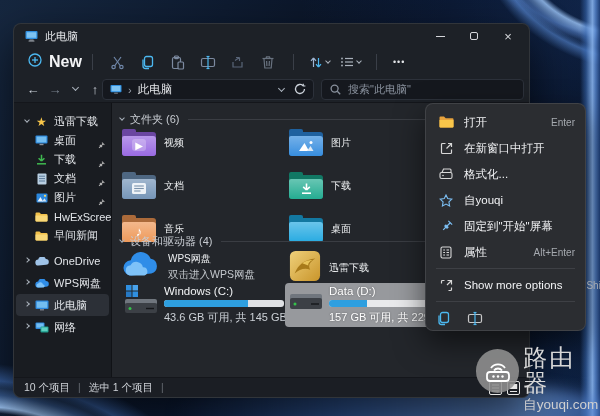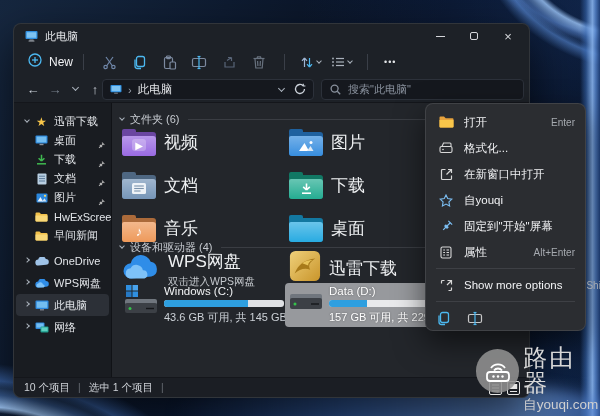--- a/index.html
+++ b/index.html
@@ -45,21 +45,21 @@
   .titlebar .t-icon { margin-right:7px; display:flex; }
   .titlebar .t-text { font-size:11px; color:#e8eaed; }
   .win-controls { position:absolute; right:4px; top:0; height:24px; display:flex; }
   .win-btn { width:34px; height:24px; display:flex; align-items:center; justify-content:center; }
   .glyph-min { width:9px; height:1px; background:#d4d6da; }
   .glyph-max { width:8px; height:8px; border:1px solid #d4d6da; border-radius:2px; }
   .glyph-close { color:#d4d6da; font-size:13px; line-height:1; }
 
   .toolbar { position:absolute; left:0; top:24px; right:0; height:28px; display:flex; align-items:center; padding-left:14px; }
   .tb-new { display:flex; align-items:center; gap:7px; }
-  .tb-new-label { color:#f2f3f5; font-size:12px; font-weight:normal; }
+  .tb-new-label { color:#f2f3f5; font-size:16px; font-weight:bold; }
   .tb-sep { width:1px; height:16px; background:#3a3f48; margin:0 10px; }
   .tb-ico { width:30px; display:flex; justify-content:center; align-items:center; }
   .tb-group { display:flex; align-items:center; gap:3px; margin:0 5px; }
   .chev { display:inline-block; width:5px; height:5px; border-right:1.4px solid #aab2bc; border-bottom:1.4px solid #aab2bc; transform:rotate(45deg); margin-top:-3px; }
   .chev.sm { width:4px; height:4px; }
   .tb-more { color:#e3e5e8; font-size:9px; letter-spacing:1px; margin-left:6px; }
 
   .addrbar { position:absolute; left:0; top:52px; right:0; height:26px; display:flex; align-items:center; }
   .nav-ico { width:22px; text-align:center; font-size:13px; color:#ccd2da; }
   .nav-ico.dim { color:#77808c; }
@@ -81,21 +81,21 @@
   .side-row.child { padding-left:20px; }
   .side-row .s-pin { position:absolute; right:6px; top:5px; }
   .side-row.selected { background:#2c3037; border-radius:4px; margin:0 2px; padding-left:6px; }
   .side-gap { height:5px; }
 
   .mainpane { position:absolute; left:97px; top:79px; right:0; bottom:20px; background:#23262b; border-left:1px solid #101216; overflow:hidden; }
   .sec-header { position:absolute; left:0; right:10px; height:16px; display:flex; align-items:center; }
   .sec-title { color:#c7cbd1; font-size:11px; margin-left:6px; white-space:nowrap; }
   .sec-line { flex:1; height:1px; background:#3a3d43; margin-left:8px; }
   .tile { position:absolute; display:flex; align-items:center; gap:8px; }
-  .tile .t-label { color:#eef0f2; font-size:17px; }
+  .tile .t-label { color:#eef0f2; font-size:10px; }
   .tile .t-sub { color:#c3c7cc; font-size:10.5px; margin-top:2px; }
 
   .ffolder { width:34px; height:27px; position:relative; flex:none; }
   .ffolder .back { position:absolute; left:0; right:0; top:3px; bottom:0; border-radius:3px; background:var(--c); filter:brightness(.72); }
   .ffolder .back::before { content:""; position:absolute; top:-3px; left:0; width:14px; height:5px; border-radius:2px 2px 0 0; background:inherit; }
   .ffolder .front { position:absolute; left:0; right:0; bottom:0; height:20px; border-radius:2px 3px 3px 3px; background:linear-gradient(180deg,rgba(255,255,255,.35),rgba(255,255,255,.06)),var(--c); }
   .ffolder .ovl { position:absolute; left:0; right:0; bottom:1px; height:20px; display:flex; align-items:center; justify-content:center; color:#fff; }
   .ovl-play { font-size:10px; background:rgba(255,255,255,.25); border-radius:3px; width:14px; height:12px; display:flex; align-items:center; justify-content:center; }
   .ovl-music { font-size:13px; color:#fff; }
 
@@ -495,21 +495,21 @@
         <span class="t-label">音乐</span>
       </div>
       <div class="tile" style="left:177px; top:112px">
         <span class="ffolder" style="--c: #1ba6e0;">
             <span class="back"></span>
             <span class="front"></span>
           </span>
         <span class="t-label">桌面</span>
       </div>
 
-      <div class="sec-header" style="top:136px">
+      <div class="sec-header" style="top:130px">
         <span class="chev sm" style="margin-left:8px"></span>
         <span class="sec-title">设备和驱动器 (4)</span>
         <span class="sec-line"></span>
       </div>
 
       <div class="tile" style="left:10px; top:147px">
         <span><svg width="38" height="30" viewBox="0 0 40 30">
               <path d="M10,26 a8,8 0 0 1 -0.8,-16 a11,11 0 0 1 21,-1.6 a8,8 0 0 1 0.6,15.6 Z" fill="#2f8de8"></path>
               <path d="M8,26 a5.5,5.5 0 0 1 1,-10.8 a7,7 0 0 1 13,2.2 a4.4,4.4 0 0 1 1.6,8.6 Z" fill="#7ec2f8"></path>
             </svg></span>
@@ -597,37 +597,37 @@
           <svg width="15" height="12" viewBox="0 0 15 12">
             <path d="M0.5,1.5 a1,1 0 0 1 1,-1 L5,0.5 L6.7,2.2 L13.5,2.2 a1,1 0 0 1 1,1 L14.5,10.5 a1,1 0 0 1 -1,1 L1.5,11.5 a1,1 0 0 1 -1,-1 Z" fill="#e8a33d"></path>
             <path d="M0.5,4 L14.5,4 L14.5,10.5 a1,1 0 0 1 -1,1 L1.5,11.5 a1,1 0 0 1 -1,-1 Z" fill="#f8c64a"></path>
           </svg>
         </span>
       <span class="cm-label">打开</span>
       <span class="cm-short">Enter</span>
     </div>
     <div class="cm-item">
       <span class="cm-ico">
+          <svg width="13" height="13" viewBox="0 0 13 13" fill="none" stroke="#d8d8d8" stroke-width="1.2">
+            <path d="M5.5,1.5 L2.5,1.5 a1,1 0 0 0 -1,1 L1.5,10.5 a1,1 0 0 0 1,1 L10.5,11.5 a1,1 0 0 0 1,-1 L11.5,7.5"></path>
+            <path d="M8,1.5 L11.5,1.5 L11.5,5 M11.5,1.5 L6.5,6.5"></path>
+          </svg>
+        </span>
+      <span class="cm-label">在新窗口中打开</span>
+      <span class="cm-short"></span>
+    </div>
+    <div class="cm-item">
+      <span class="cm-ico">
           <svg width="14" height="12" viewBox="0 0 14 12" fill="none" stroke="#d8d8d8" stroke-width="1.1">
             <rect x="1" y="4.5" width="12" height="6" rx="1.5"></rect>
             <circle cx="4" cy="7.5" r="0.8" fill="#d8d8d8" stroke="none"></circle>
             <path d="M3,4.5 L4.5,1 L11,1 a1,1 0 0 1 1,1 L12,4.5"></path>
           </svg>
         </span>
       <span class="cm-label">格式化...</span>
-      <span class="cm-short"></span>
-    </div>
-    <div class="cm-item">
-      <span class="cm-ico">
-          <svg width="13" height="13" viewBox="0 0 13 13" fill="none" stroke="#d8d8d8" stroke-width="1.2">
-            <path d="M5.5,1.5 L2.5,1.5 a1,1 0 0 0 -1,1 L1.5,10.5 a1,1 0 0 0 1,1 L10.5,11.5 a1,1 0 0 0 1,-1 L11.5,7.5"></path>
-            <path d="M8,1.5 L11.5,1.5 L11.5,5 M11.5,1.5 L6.5,6.5"></path>
-          </svg>
-        </span>
-      <span class="cm-label">在新窗口中打开</span>
       <span class="cm-short"></span>
     </div>
     <div class="cm-item">
       <span class="cm-ico">
           <svg width="14" height="13" viewBox="0 0 14 13" fill="none" stroke="#7cbef2" stroke-width="1.1">
             <path d="M7,1 L8.7,4.6 L12.8,5.1 L9.9,7.9 L10.6,11.9 L7,10 L3.4,11.9 L4.1,7.9 L1.2,5.1 L5.3,4.6 Z"></path>
           </svg>
         </span>
       <span class="cm-label">自youqi</span>
       <span class="cm-short"></span>

